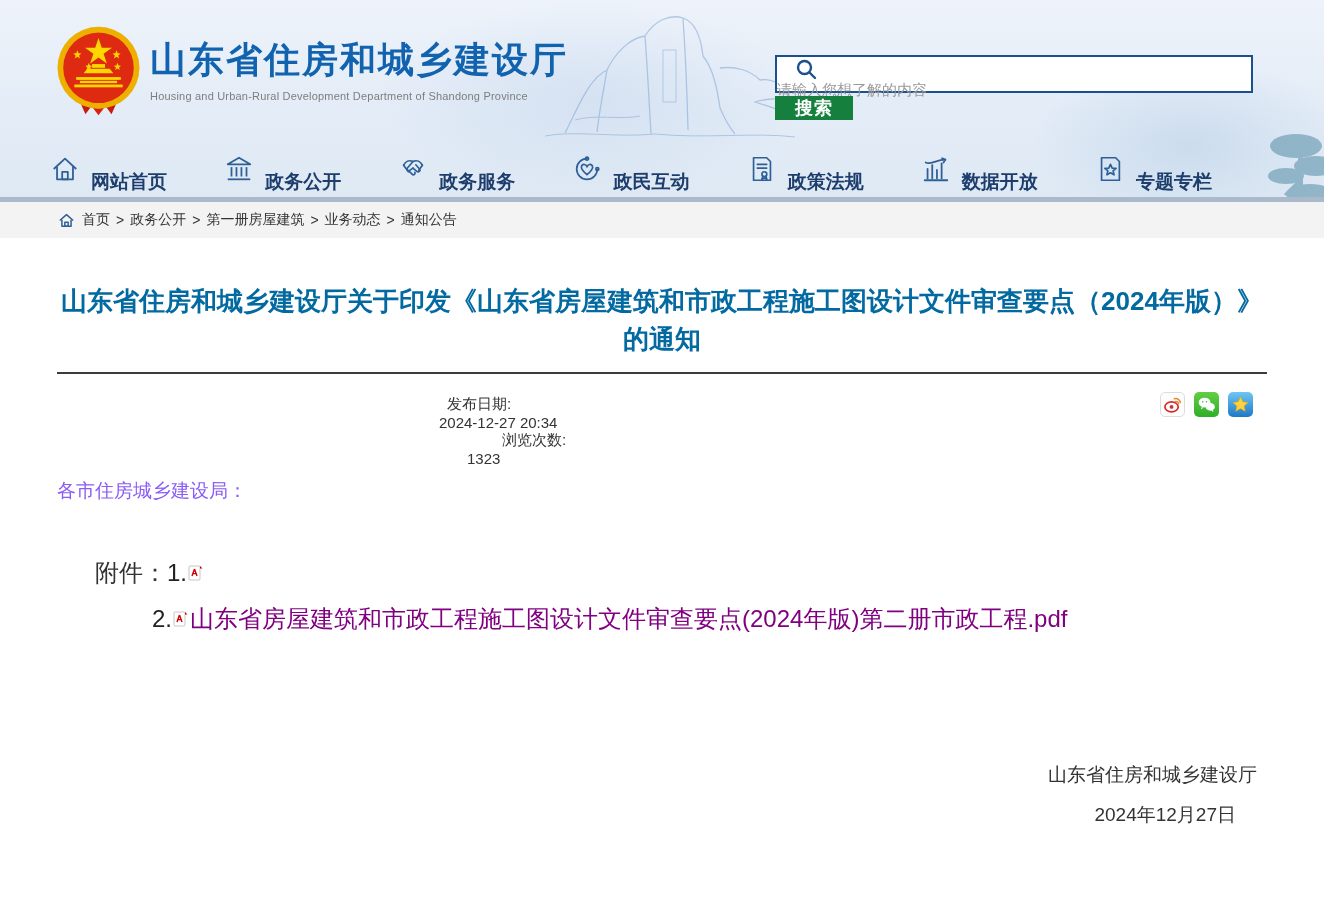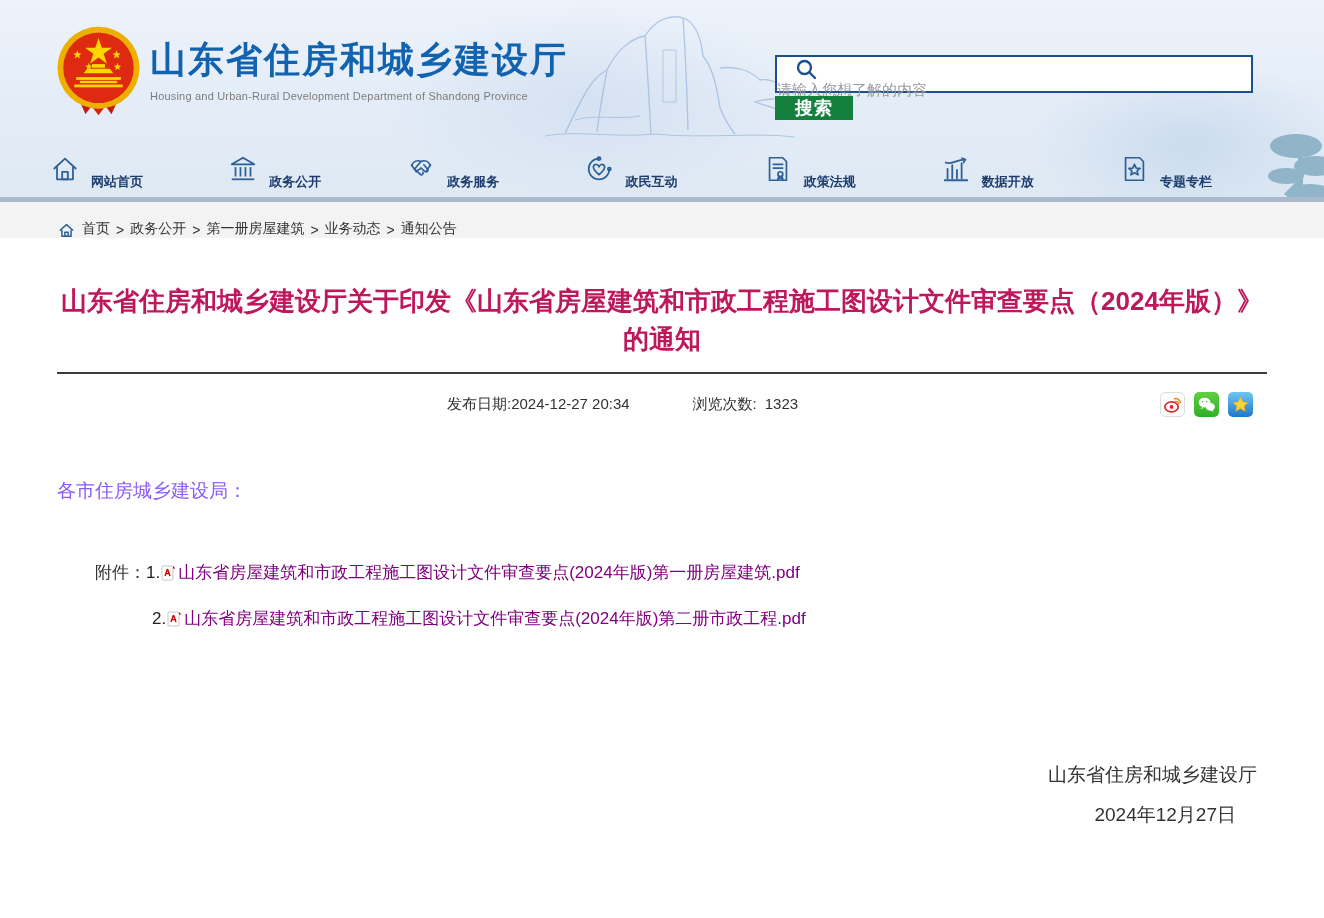--- a/index.html
+++ b/index.html
@@ -27,54 +27,54 @@
     display:flex; border:2px solid #1a508e; background:#fff;flex-direction:column; }
   .search-icon-wrap { width:58px; display:flex; align-items:center; justify-content:center; }
   .search-input { flex:1; border:none; outline:none; font-size:15px; color:#333; background:transparent; }
   .search-input::placeholder { color:#9a9a9a; }
   .search-button { width:78px; margin:-2px; border:none; background:#15803d; color:#fff;
     font-size:18px; font-weight:bold; cursor:pointer; letter-spacing:1px; }
 
   .main-nav { position:absolute; left:0; bottom:0; width:100%; height:57px;
     display:flex; align-items:center; justify-content:space-between; padding:0 112px 0 50px; }
   .nav-item { display:flex; align-items:center; gap:11px; cursor:pointer; white-space:nowrap; }
-  .nav-label { font-size:13px; font-weight:bold; color:#1d3e6d;margin-top:26px; }
+  .nav-label { font-size:19px; font-weight:bold; color:#1d3e6d;margin-top:26px; }
 
   .nav-divider { width:100%; height:5px; background:#aab9cb; }
 
   
   .breadcrumb-bar { width:100%; height:36px; background:#f3f3f3;
-    display:flex; align-items:flex-end; padding-left:58px; gap:7px; }
+    display:flex; align-items:center; padding-left:58px; gap:7px; }
   .crumb, .crumb-sep { font-size:14px; color:#333; }
   .crumb { cursor:pointer; }
   .breadcrumb-bar .sep { margin:0 -1px; }
 
   
   .content { position:relative; padding:0 57px; }
   .article-title { margin-top:44px; text-align:center; font-size:26px; font-weight:bold;
-    color:#be185d; line-height:38px; font-family:"Liberation Sans","DejaVu Sans",sans-serif; }
+    color:#0369a1; line-height:38px; font-family:"Liberation Sans","DejaVu Sans",sans-serif; }
   .title-rule { margin-top:14px; border:none; border-top:2px solid #3c3c3c; }
 
   .meta-row { position:relative; margin-top:18px; height:28px; }
-  .meta-center { position:absolute; left:390px; top:3px; display:flex; font-size:15px; color:#333; }
+  .meta-center { position:absolute; left:390px; top:3px; display:flex; font-size:15px; color:#333;flex-direction:column; }
   .meta-item { margin-right:8px; }
   .views-label { margin-left:55px; }
-  .views-value { }
+  .views-value { margin-left:20px; }
   .share-icons { position:absolute; right:14px; top:0; display:flex; gap:9px; }
   .share-icon { width:25px; height:25px; border-radius:5px; cursor:pointer; display:flex;
     align-items:center; justify-content:center; }
   .share-weibo { background:#fdfdfd; border:1px solid #ddd; }
   .share-wechat { background:linear-gradient(180deg,#62cf45 0%,#2fae27 100%); }
   .share-qzone { background:linear-gradient(180deg,#6ec6f2 0%,#1f78c8 100%); }
 
   .salutation { margin-top:58px; font-size:19px; color:#8b5cf6; }
   .body-para { margin-top:20px; font-size:19px; color:#333; line-height:47px;
     text-indent:2em; text-align:justify; }
 
-  .attachments { margin-top:46px; font-size:17px; color:#333; padding-left:38px;text-align:center; }
+  .attachments { margin-top:46px; font-size:24px; color:#333; padding-left:38px;text-align:center; }
   .attach-line { display:flex; align-items:center; line-height:46px; }
   .attach-line.second { padding-left:57px; }
   .attach-num { color:#222; }
   .pdf-icon { margin:0 2px 0 1px; flex:0 0 auto; }
   .attach-link { color:#800080; text-decoration:none; cursor:pointer; }
 
   .signature-block { margin-top:118px; text-align:right; font-size:19px; color:#333; }
   .signature-name { padding-right:10px; line-height:30px; }
   .signature-date { padding-right:31px; margin-top:10px; line-height:30px; }
 </style>
@@ -281,21 +281,20 @@
 
     <div class="attachments">
       <div class="attach-line">
         <span class="attach-label">附件：</span>
         <span class="attach-num">1.</span>
         <svg class="pdf-icon" width="15" height="16" viewBox="0 0 15 16">
           <rect x="1" y="1" width="11" height="14" rx="1" fill="#fff" stroke="#b9b9b9" stroke-width="0.8"></rect>
           <path d="M6.5 4 L9 11 M6.5 4 L4 11 M4.8 8.6 L8.2 8.6" stroke="#c00" stroke-width="1.4" fill="none"></path>
           <path d="M12 1 L14.5 3.5 L12 3.5 Z" fill="#c00"></path>
         </svg>
-        <a class="attach-link">山东省房屋建筑和市政工程施工图设计文件审查要点(2024年版)第一册房屋建筑.pdf</a>
       </div>
       <div class="attach-line second">
         <span class="attach-num">2.</span>
         <svg class="pdf-icon" width="15" height="16" viewBox="0 0 15 16">
           <rect x="1" y="1" width="11" height="14" rx="1" fill="#fff" stroke="#b9b9b9" stroke-width="0.8"></rect>
           <path d="M6.5 4 L9 11 M6.5 4 L4 11 M4.8 8.6 L8.2 8.6" stroke="#c00" stroke-width="1.4" fill="none"></path>
           <path d="M12 1 L14.5 3.5 L12 3.5 Z" fill="#c00"></path>
         </svg>
         <a class="attach-link">山东省房屋建筑和市政工程施工图设计文件审查要点(2024年版)第二册市政工程.pdf</a>
       </div>

